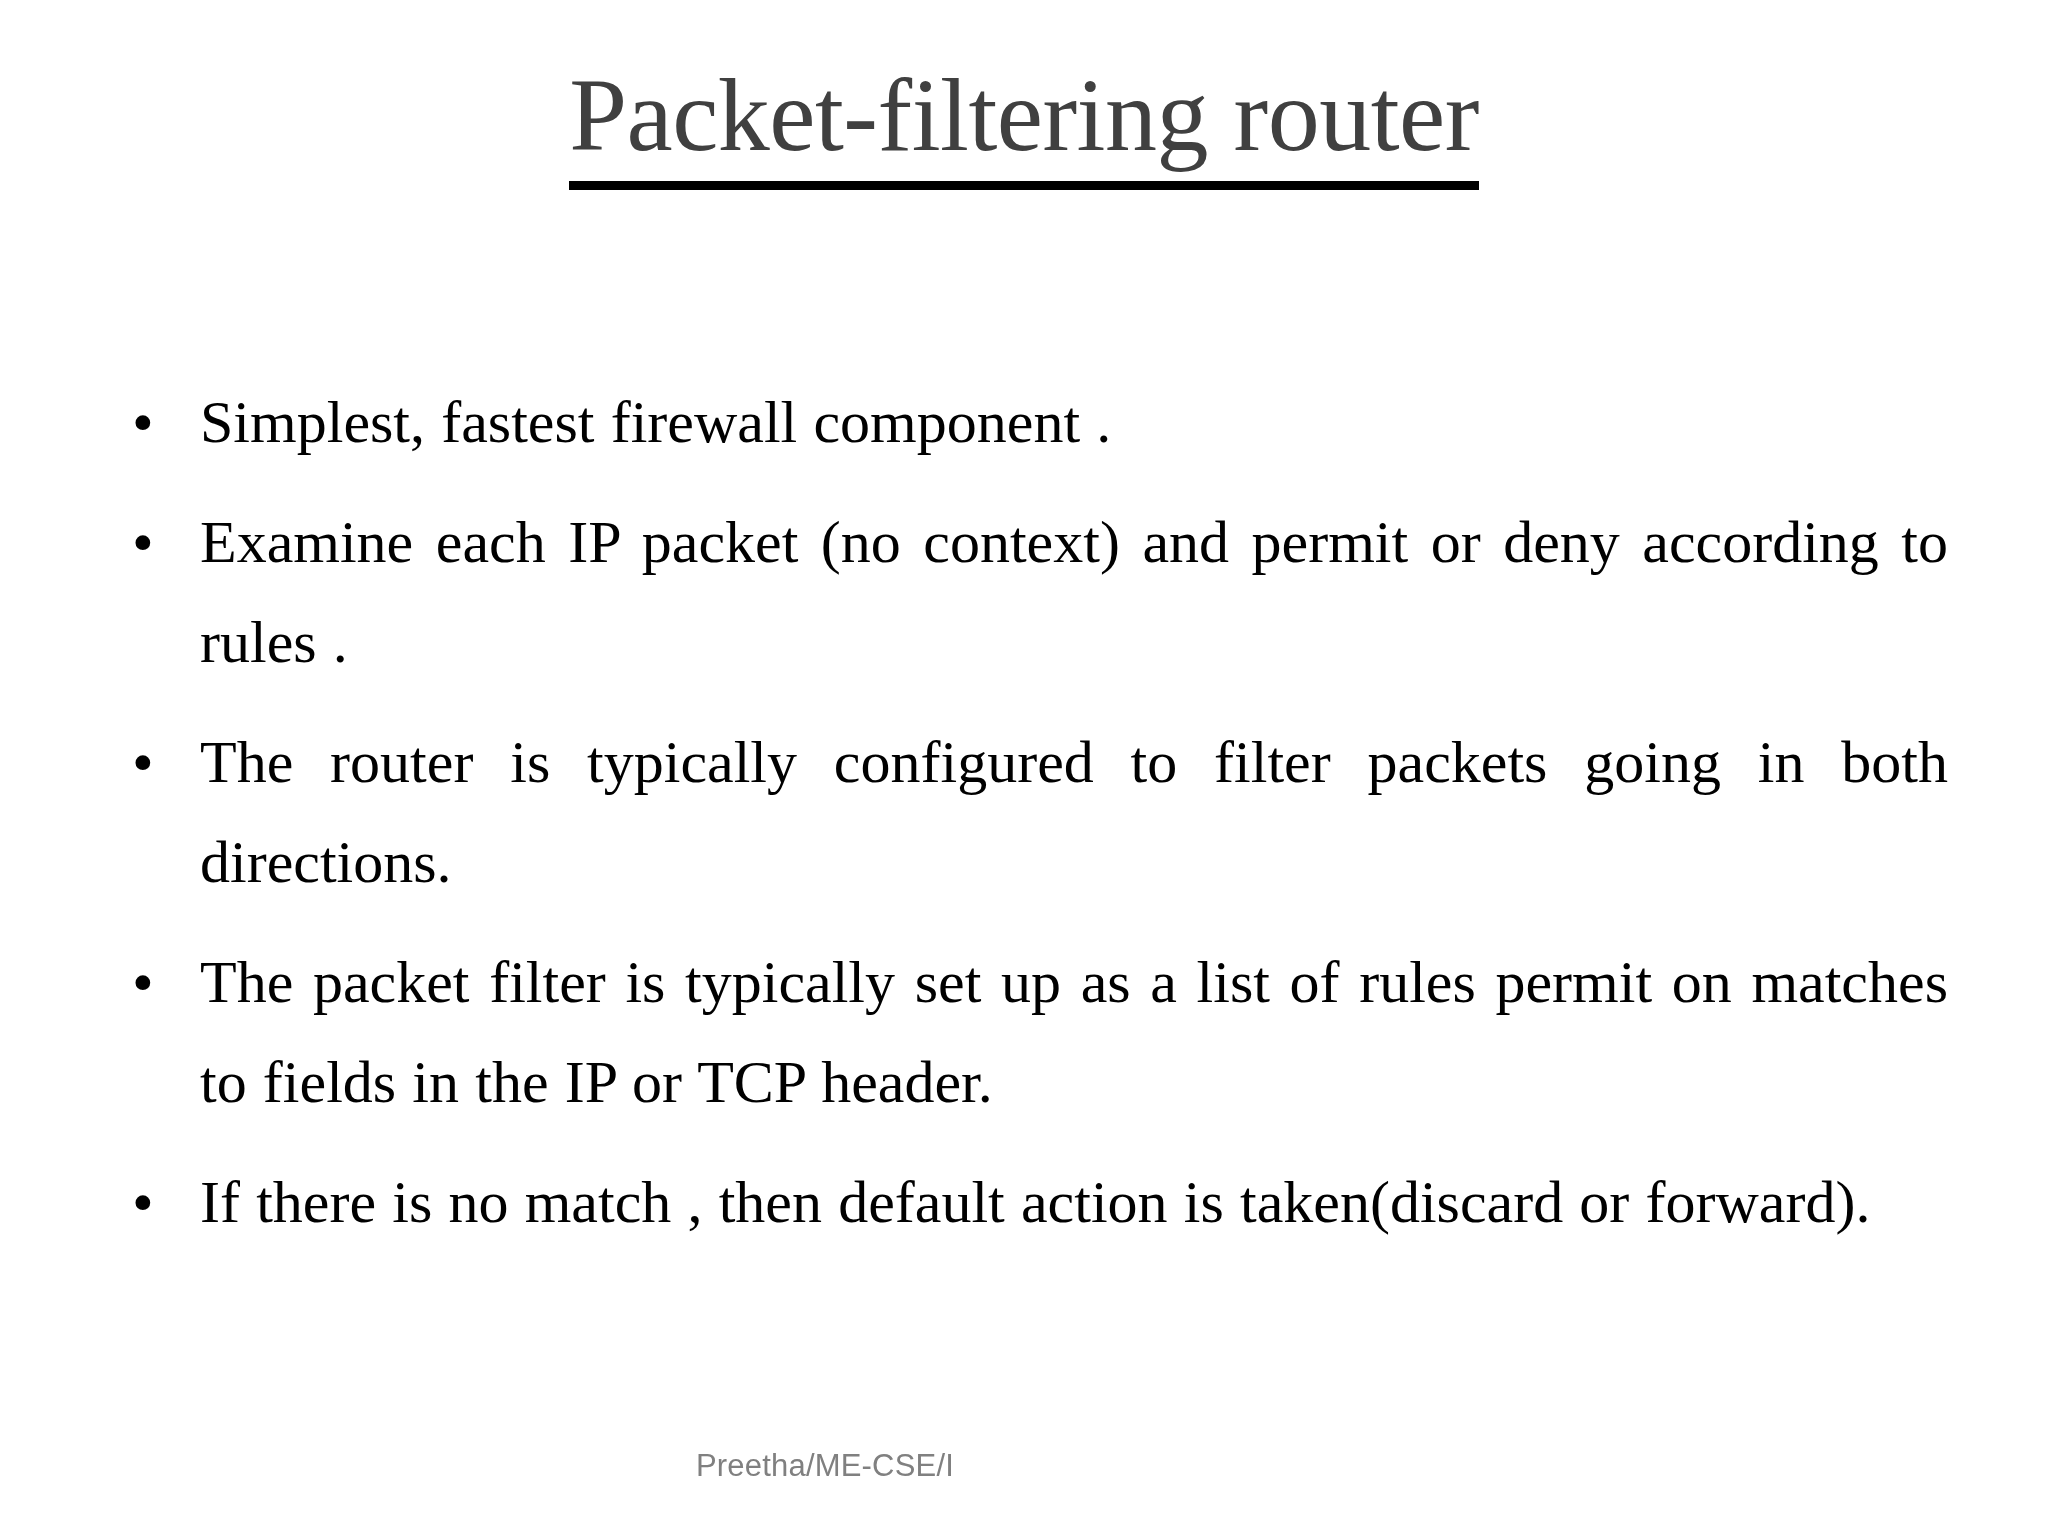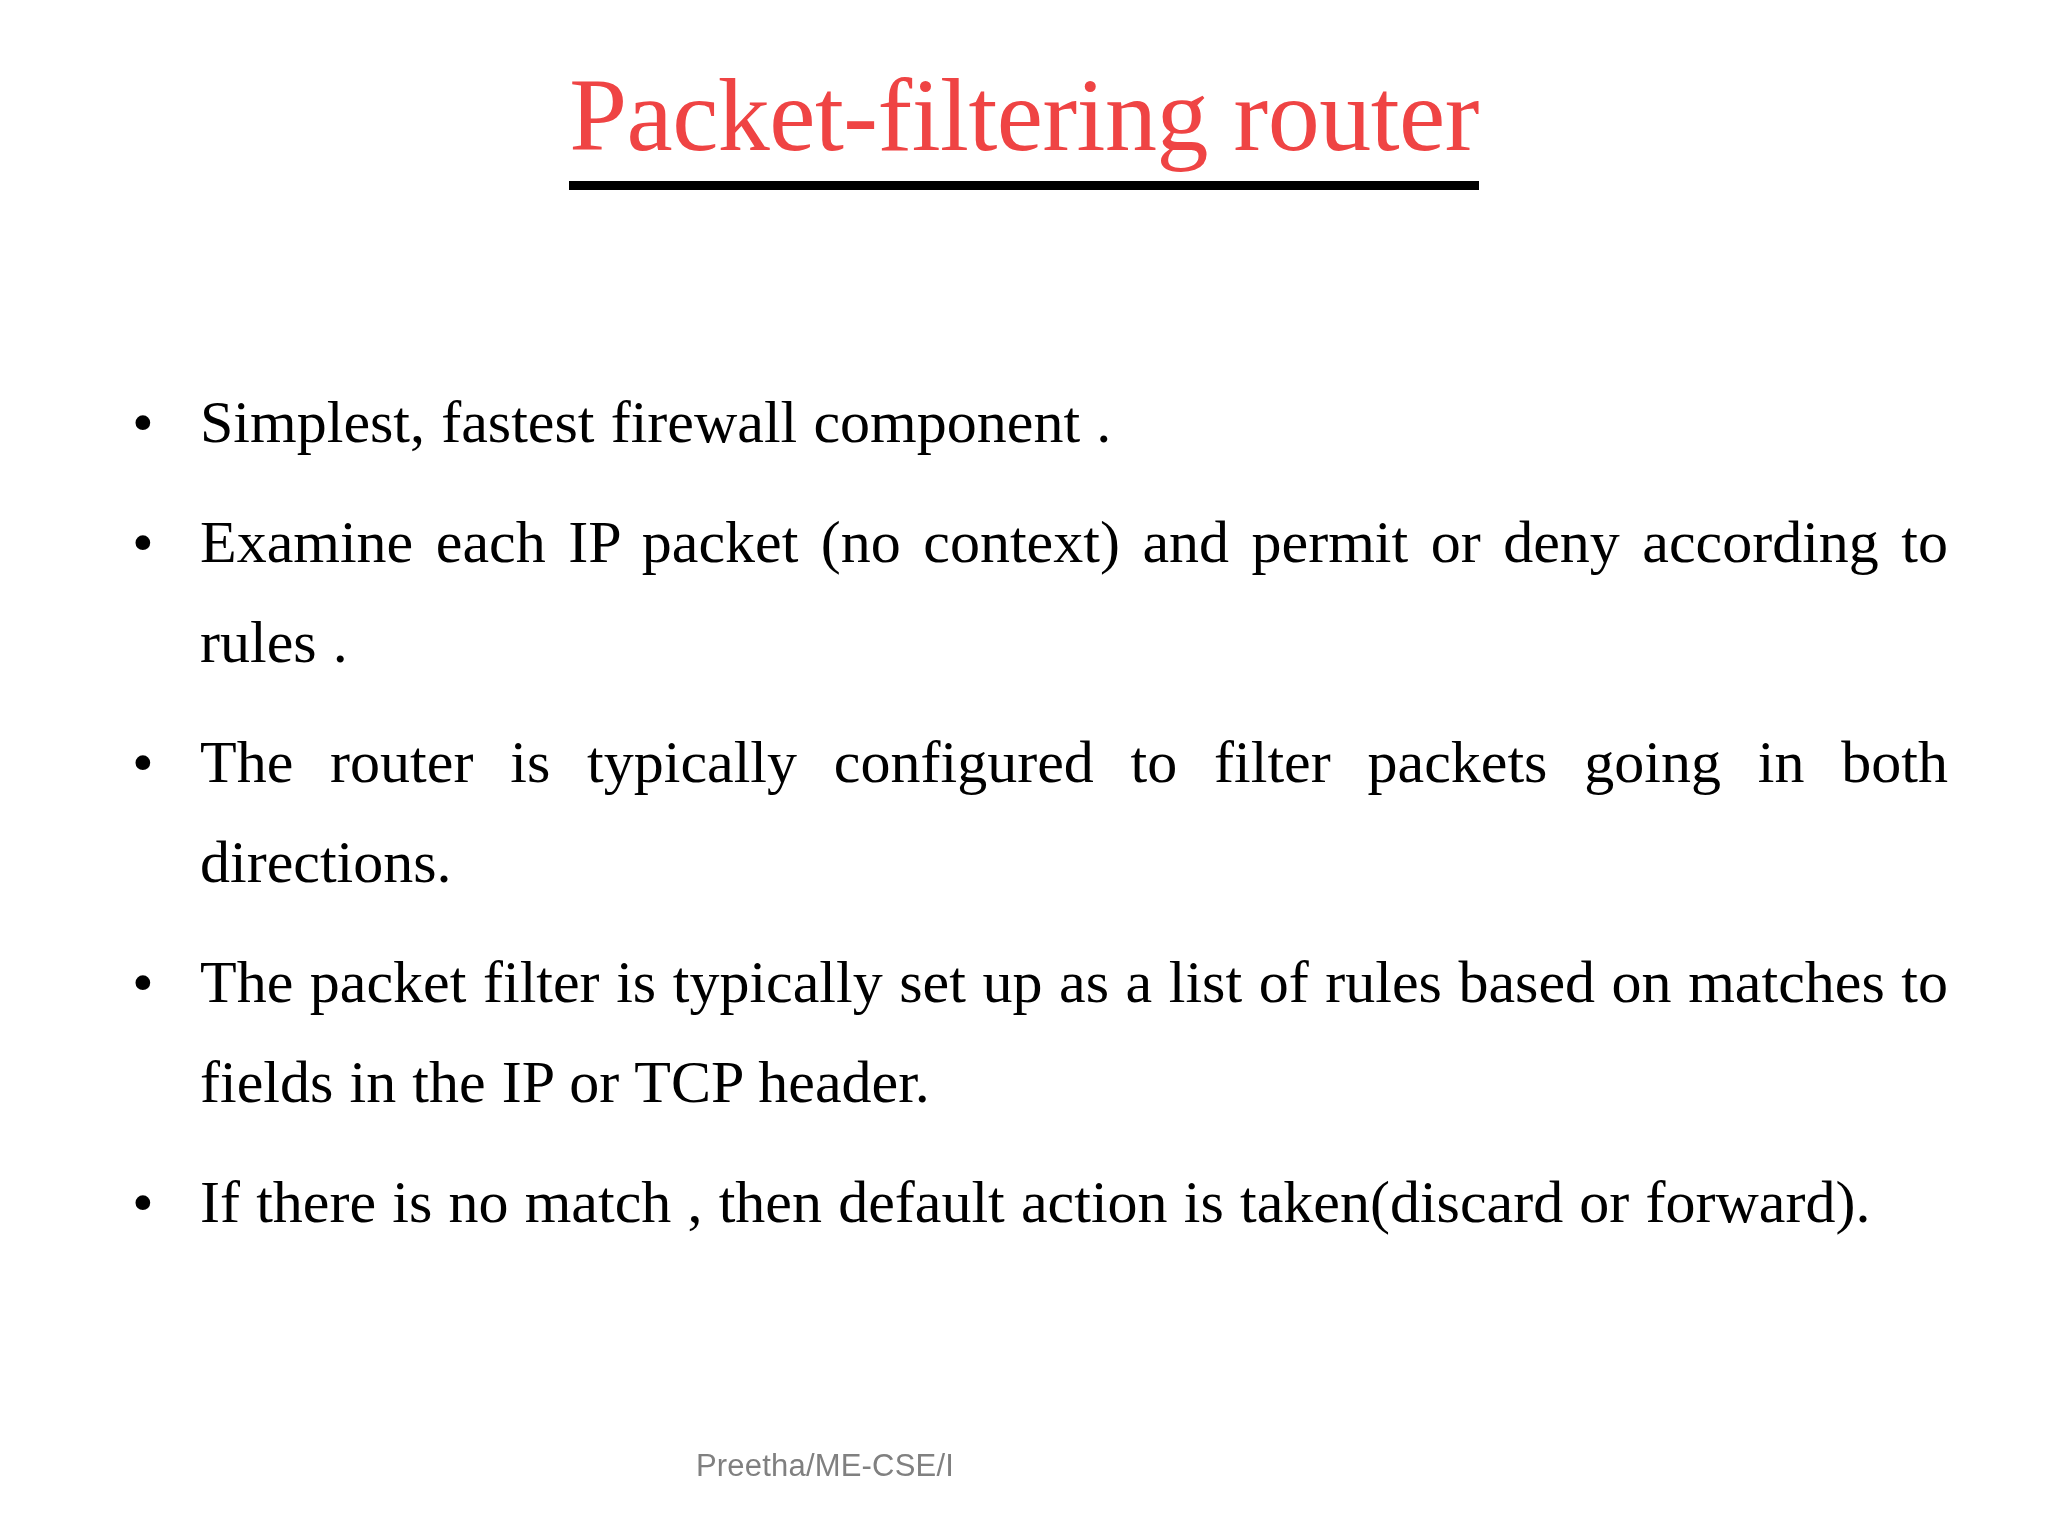--- a/index.html
+++ b/index.html
@@ -30,21 +30,21 @@
     width: 2048px;
     text-align: center;
   }
   .title-text {
     display: inline-block;
     font-family: "Liberation Serif", "DejaVu Serif", serif;
     font-size: 104px;
     line-height: 1.22;
     font-weight: 400;
     letter-spacing: -0.5px;
-    color: #ef4444;
+    color: #404040;
     border-bottom: 9px solid #000000;
     padding-bottom: 2px;
     white-space: nowrap;
   }
 
   
   .body-block {
     position: absolute;
     top: 372px;
     left: 118px;
@@ -120,21 +120,21 @@
       <span class="bullet-text">Examine each IP packet (no context) and permit or deny according to rules .</span>
     </div>
 
     <div class="bullet-row">
       <span class="bullet-marker">•</span>
       <span class="bullet-text">The router is typically configured to filter packets going in both directions.</span>
     </div>
 
     <div class="bullet-row">
       <span class="bullet-marker">•</span>
-      <span class="bullet-text">The packet filter is typically set up as a list of rules based on matches to fields in the IP or TCP header.</span>
+      <span class="bullet-text">The packet filter is typically set up as a list of rules permit on matches to fields in the IP or TCP header.</span>
     </div>
 
     <div class="bullet-row">
       <span class="bullet-marker">•</span>
       <span class="bullet-text">If there is no match , then default action is taken(discard or forward).</span>
     </div>
 
   </div>
 
   <div class="footer">

